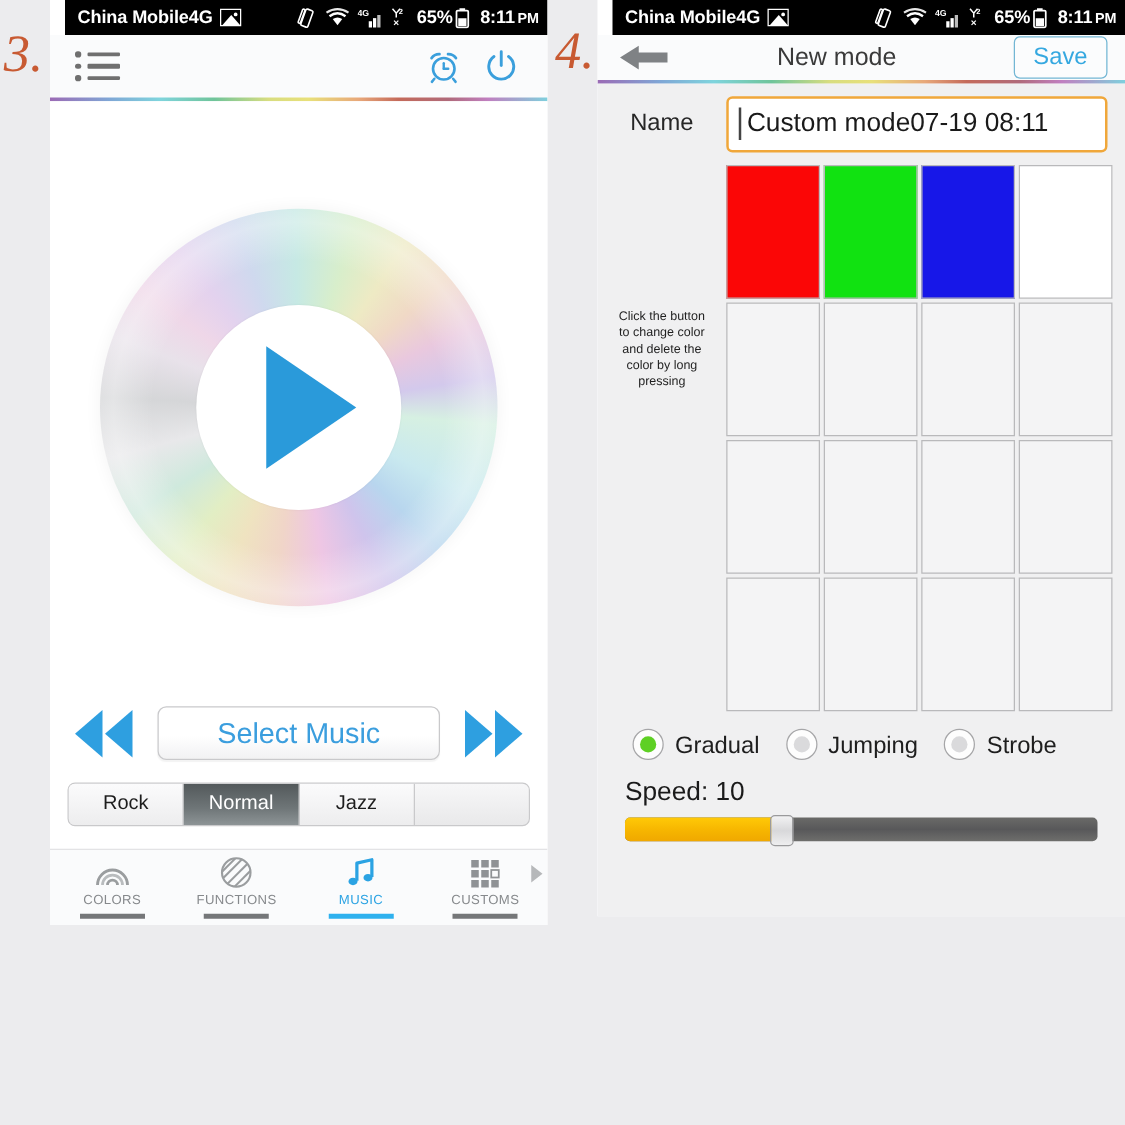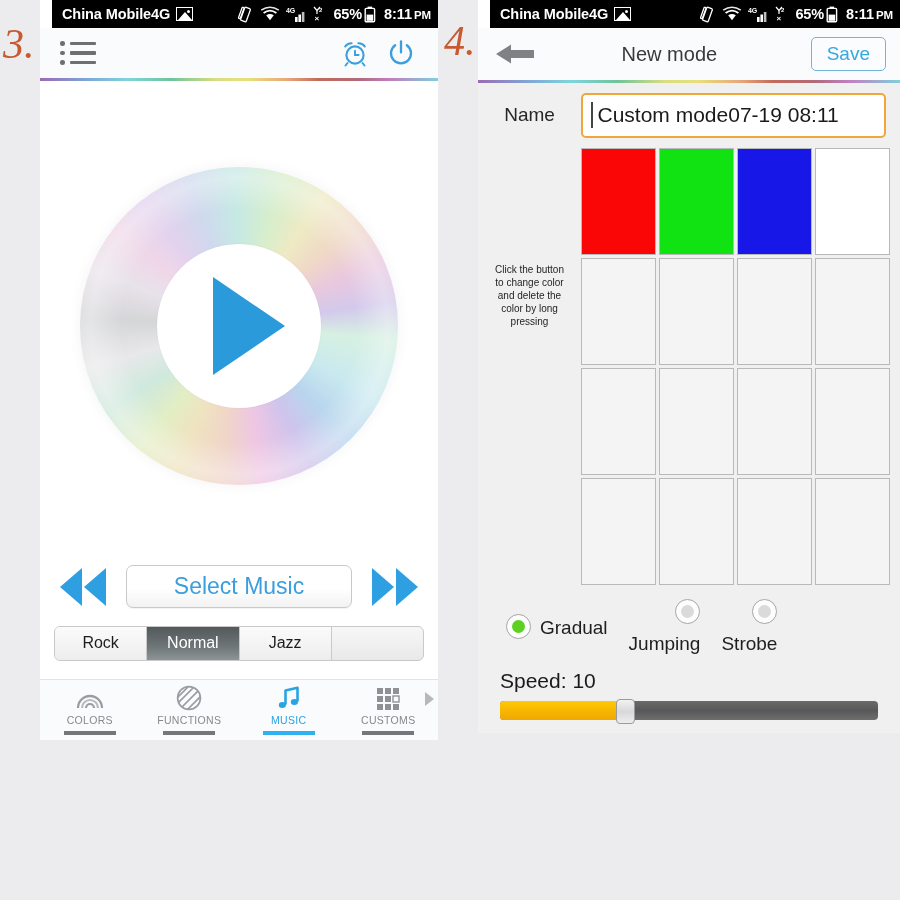--- a/index.html
+++ b/index.html
@@ -228,21 +228,21 @@
     position: absolute; right: 4px; top: 12px;
     width: 0; height: 0;
     border-top: 7px solid transparent;
     border-bottom: 7px solid transparent;
     border-left: 9px solid #b6b8ba;
     cursor: pointer;
   }
 
   
   .nav-header {
-    height: 52px;
+    height: 36px;
     background: #fafbfc;
     display: flex; align-items: center;
     padding: 0 14px 0 16px;
   }
   .back-arrow { cursor: pointer; flex: 0 0 auto; }
   .nav-title {
     flex: 1;
     text-align: center;
     font-size: 20px;
     color: #3a3a3a;
@@ -323,21 +323,21 @@
     cursor: pointer;
   }
   .swatch.filled { border: 1px solid #b9b9bb; }
 
   .mode-row {
     display: flex; align-items: center;
     gap: 7px;
     padding: 14px 0 4px 28px;
   }
   .radio-item { display: flex; align-items: flex-end; gap: 9px; cursor: pointer; }
-  .radio-item + .radio-item { margin-left: 14px; flex-direction: column; }
+  .radio-item + .radio-item { margin-left: 14px; }
   .radio {
     width: 25px; height: 25px;
     border-radius: 50%;
     border: 1.6px solid #a6a6a8;
     background: #fdfdfd;
     display: flex; align-items: center; justify-content: center;
     flex: 0 0 auto;
   }
   .radio .inner {
     width: 13px; height: 13px; border-radius: 50%;

